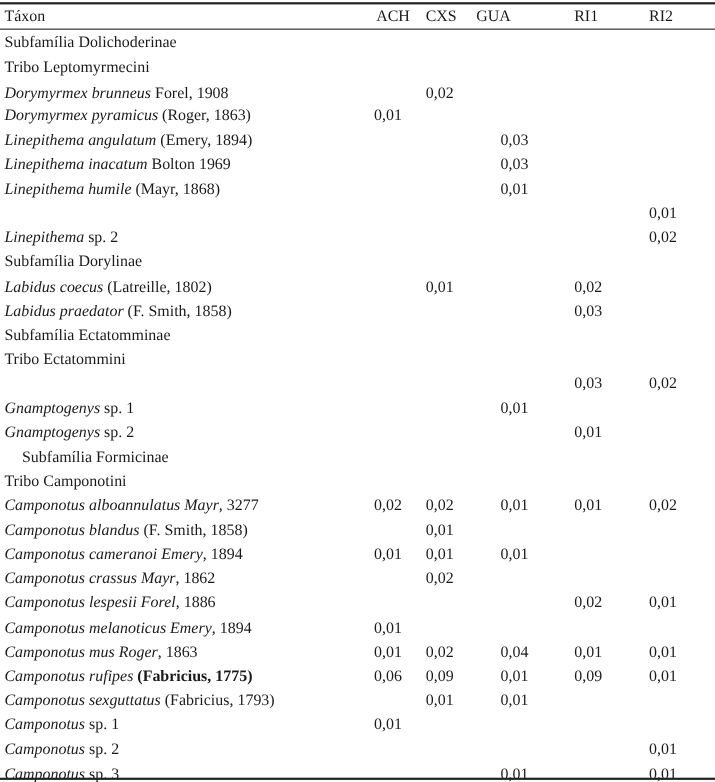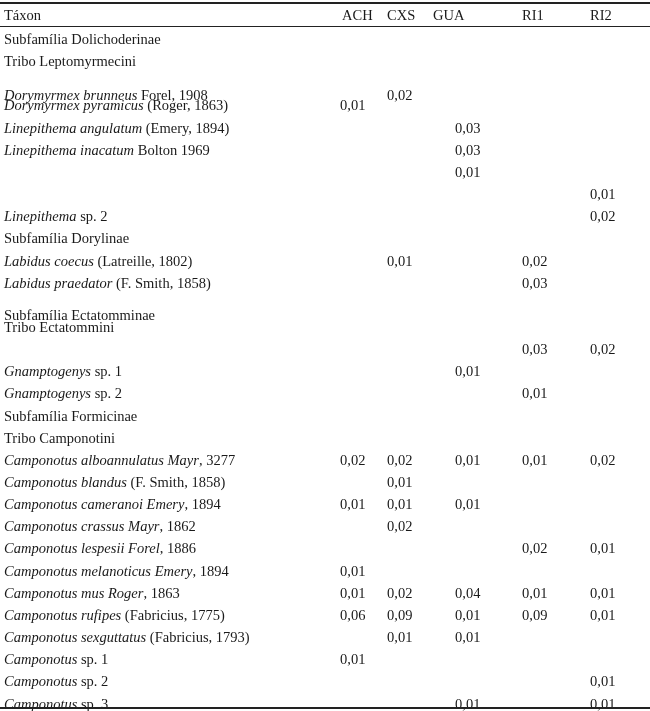--- a/index.html
+++ b/index.html
@@ -37,21 +37,21 @@
     <span class="cell c5">RI2</span>
   </div>
   <div class="rule-head"></div>
   <div id="body-rows">
       <div class="row" style="top: 28px; padding-left: 20px;">
         <span class="cell c0">Subfamília Dolichoderinae</span>
       </div>
       <div class="row" style="top: 50.15px;">
         <span class="cell c0">Tribo Leptomyrmecini</span>
       </div>
-      <div class="row" style="top: 84px;">
+      <div class="row" style="top: 74px;">
         <span class="cell c0"><i>Dorymyrmex brunneus</i><span style="white-space: pre;"> Forel, 1908</span></span>
         <span class="cell c1"></span>
         <span class="cell c2">0,02</span>
         <span class="cell c3"></span>
         <span class="cell c4"></span>
         <span class="cell c5"></span>
       </div>
       <div class="row" style="top: 94.45px;">
         <span class="cell c0"><i>Dorymyrmex pyramicus</i><span style="white-space: pre;"> (Roger, 1863)</span></span>
         <span class="cell c1">0,01</span>
@@ -70,20 +70,21 @@
       </div>
       <div class="row" style="top: 138.75px;">
         <span class="cell c0"><i>Linepithema inacatum</i><span style="white-space: pre;"> Bolton 1969</span></span>
         <span class="cell c1"></span>
         <span class="cell c2"></span>
         <span class="cell c3">0,03</span>
         <span class="cell c4"></span>
         <span class="cell c5"></span>
       </div>
       <div class="row" style="top: 160.9px;">
+        <span class="cell c0"><i>Linepithema humile</i><span style="white-space: pre;"> (Mayr, 1868)</span></span>
         <span class="cell c1"></span>
         <span class="cell c2"></span>
         <span class="cell c3">0,01</span>
         <span class="cell c4"></span>
         <span class="cell c5"></span>
       </div>
       <div class="row" style="top: 183.05px;">
         <span class="cell c1"></span>
         <span class="cell c2"></span>
         <span class="cell c3"></span>
@@ -110,21 +111,21 @@
         <span class="cell c5"></span>
       </div>
       <div class="row" style="top: 271.65px;">
         <span class="cell c0"><i>Labidus praedator</i><span style="white-space: pre;"> (F. Smith, 1858)</span></span>
         <span class="cell c1"></span>
         <span class="cell c2"></span>
         <span class="cell c3"></span>
         <span class="cell c4">0,03</span>
         <span class="cell c5"></span>
       </div>
-      <div class="row" style="top: 293.8px; margin-top: 10px;">
+      <div class="row" style="top: 293.8px;">
         <span class="cell c0">Subfamília Ectatomminae</span>
       </div>
       <div class="row" style="top: 315.95px;">
         <span class="cell c0">Tribo Ectatommini</span>
       </div>
       <div class="row" style="top: 338.1px;">
         <span class="cell c1"></span>
         <span class="cell c2"></span>
         <span class="cell c3"></span>
         <span class="cell c4">0,03</span>
@@ -139,21 +140,21 @@
         <span class="cell c5"></span>
       </div>
       <div class="row" style="top: 382.4px;">
         <span class="cell c0"><i>Gnamptogenys</i><span style="white-space: pre;"> sp. 2</span></span>
         <span class="cell c1"></span>
         <span class="cell c2"></span>
         <span class="cell c3"></span>
         <span class="cell c4">0,01</span>
         <span class="cell c5"></span>
       </div>
-      <div class="row" style="top: 404.55px;">
+      <div class="row" style="top: 404.55px; margin-left: 16px;">
         <span class="cell c0">Subfamília Formicinae</span>
       </div>
       <div class="row" style="top: 426.7px;">
         <span class="cell c0">Tribo Camponotini</span>
       </div>
       <div class="row" style="top: 448.85px;">
         <span class="cell c0"><i>Camponotus alboannulatus Mayr</i><span style="white-space: pre;">, 3277</span></span>
         <span class="cell c1">0,02</span>
         <span class="cell c2">0,02</span>
         <span class="cell c3">0,01</span>
@@ -202,21 +203,21 @@
       </div>
       <div class="row" style="top: 581.75px;">
         <span class="cell c0"><i>Camponotus mus Roger</i><span style="white-space: pre;">, 1863</span></span>
         <span class="cell c1">0,01</span>
         <span class="cell c2">0,02</span>
         <span class="cell c3">0,04</span>
         <span class="cell c4">0,01</span>
         <span class="cell c5">0,01</span>
       </div>
       <div class="row" style="top: 603.9px;">
-        <span class="cell c0"><i>Camponotus rufipes</i><span style="white-space: pre;"> (Fabricius, 1775)</span></span>
+        <span class="cell c0"><i>Camponotus rufipes</i><span style="white-space: pre; font-weight: bold;"> (Fabricius, 1775)</span></span>
         <span class="cell c1">0,06</span>
         <span class="cell c2">0,09</span>
         <span class="cell c3">0,01</span>
         <span class="cell c4">0,09</span>
         <span class="cell c5">0,01</span>
       </div>
       <div class="row" style="top: 626.05px;">
         <span class="cell c0"><i>Camponotus sexguttatus</i><span style="white-space: pre;"> (Fabricius, 1793)</span></span>
         <span class="cell c1"></span>
         <span class="cell c2">0,01</span>

